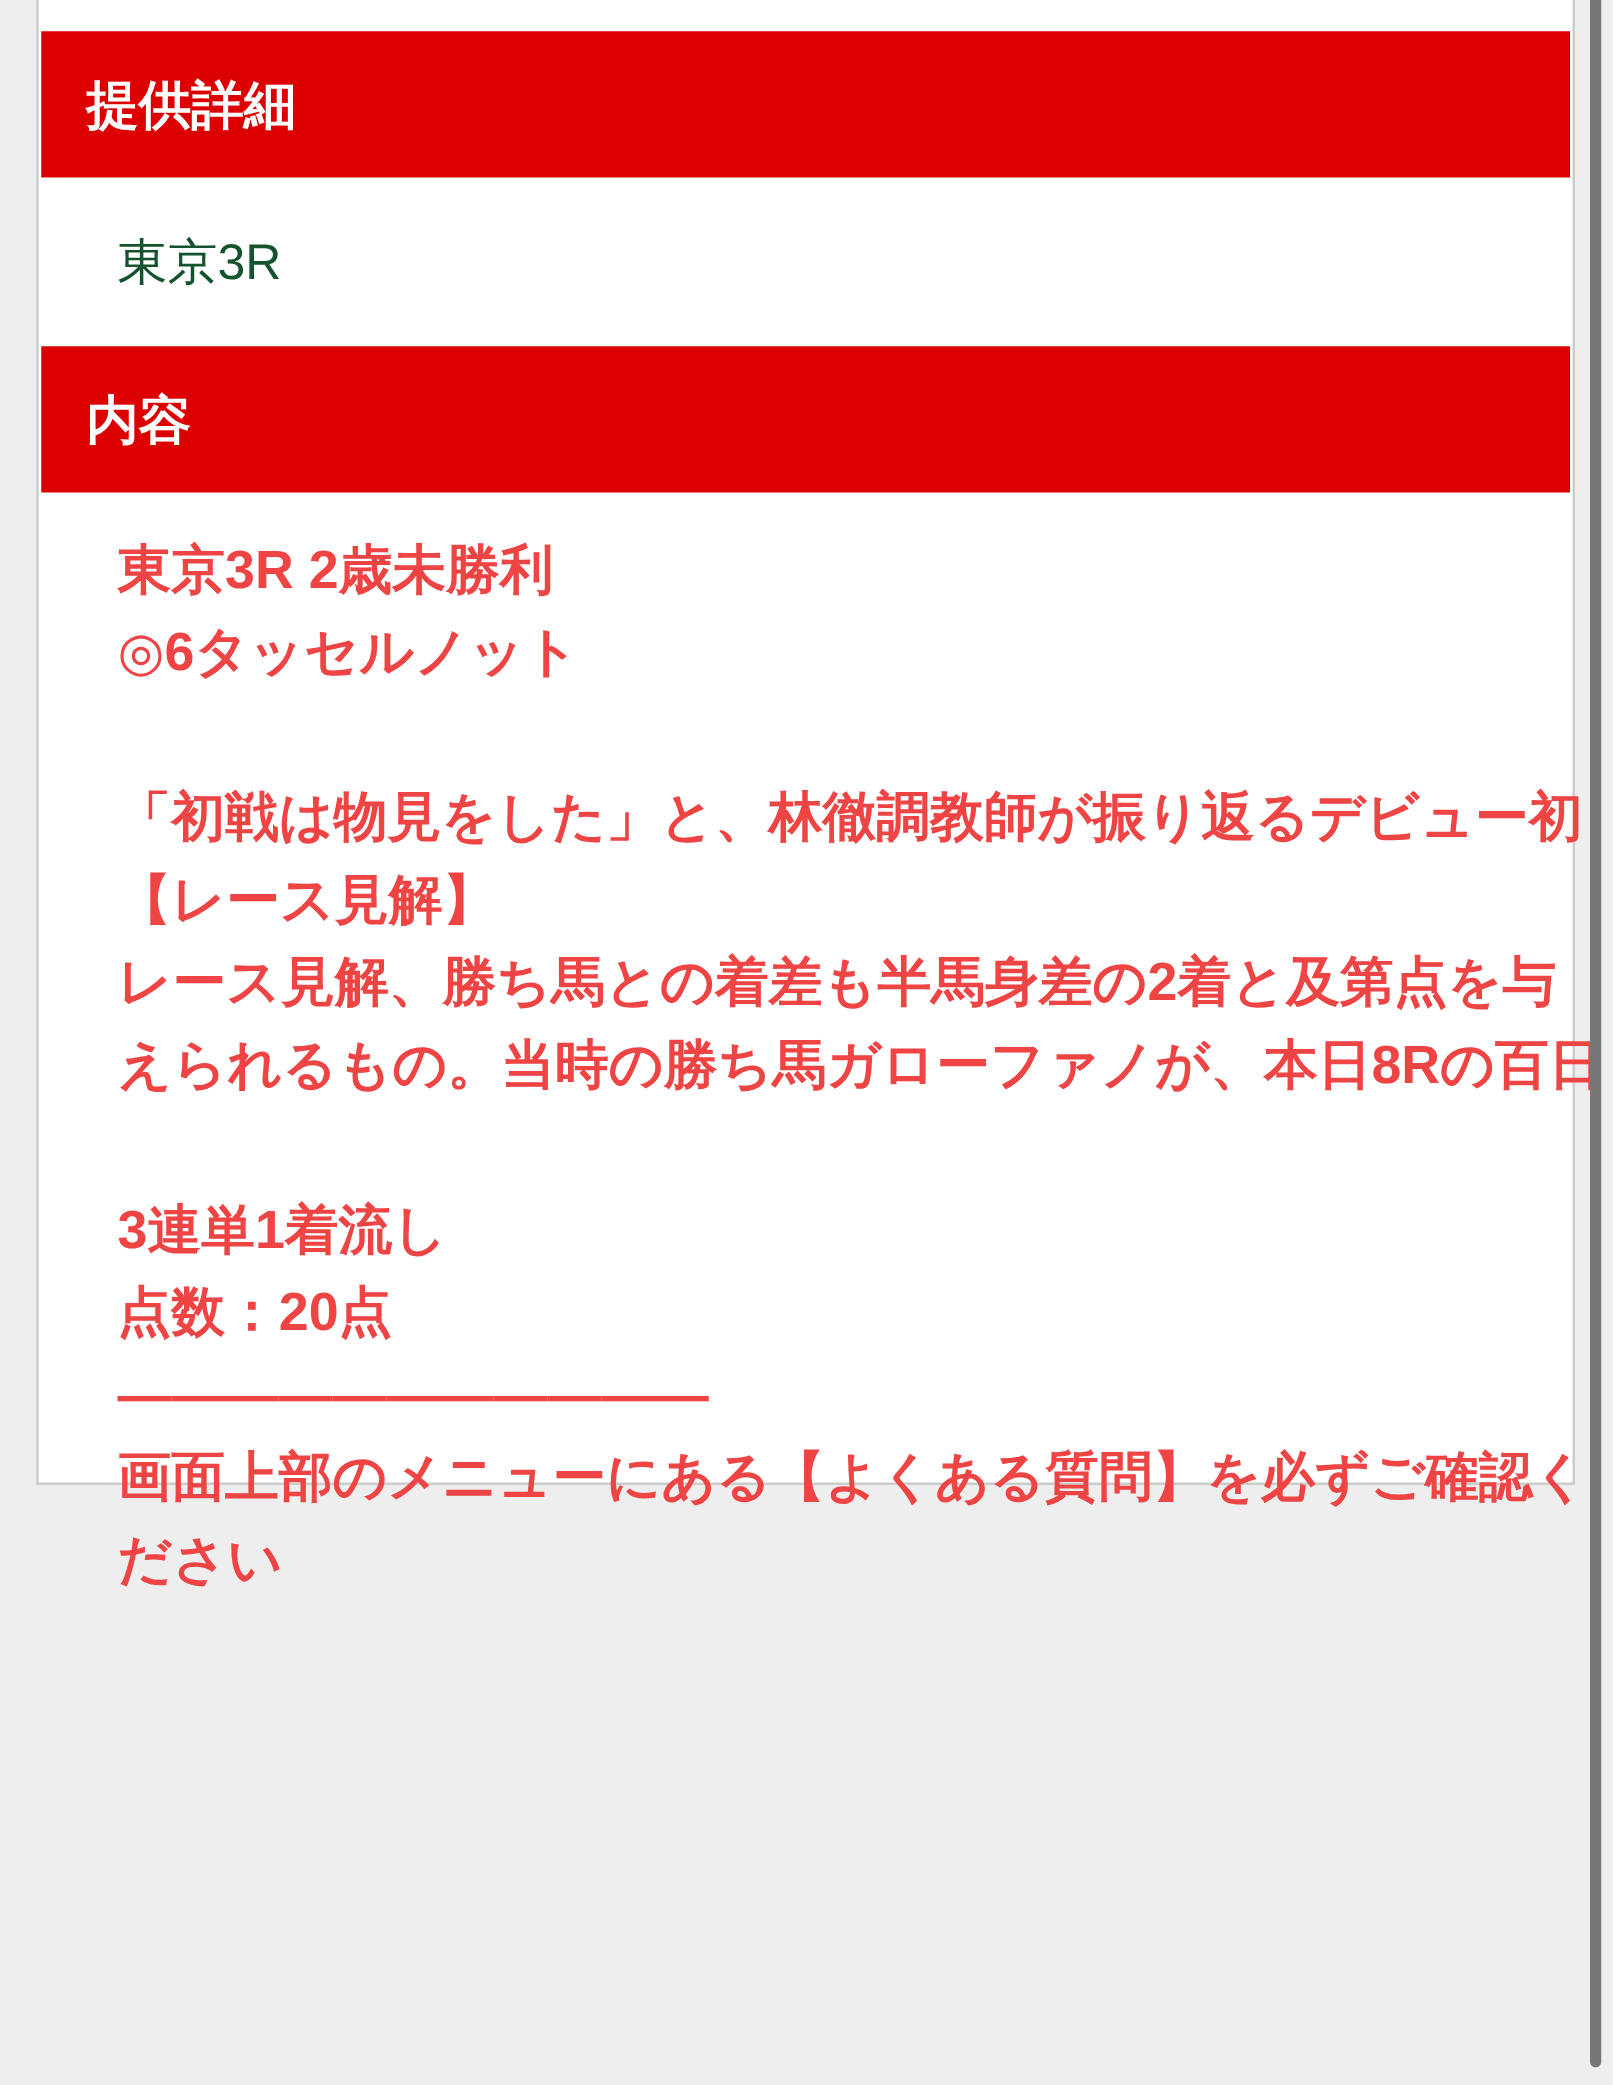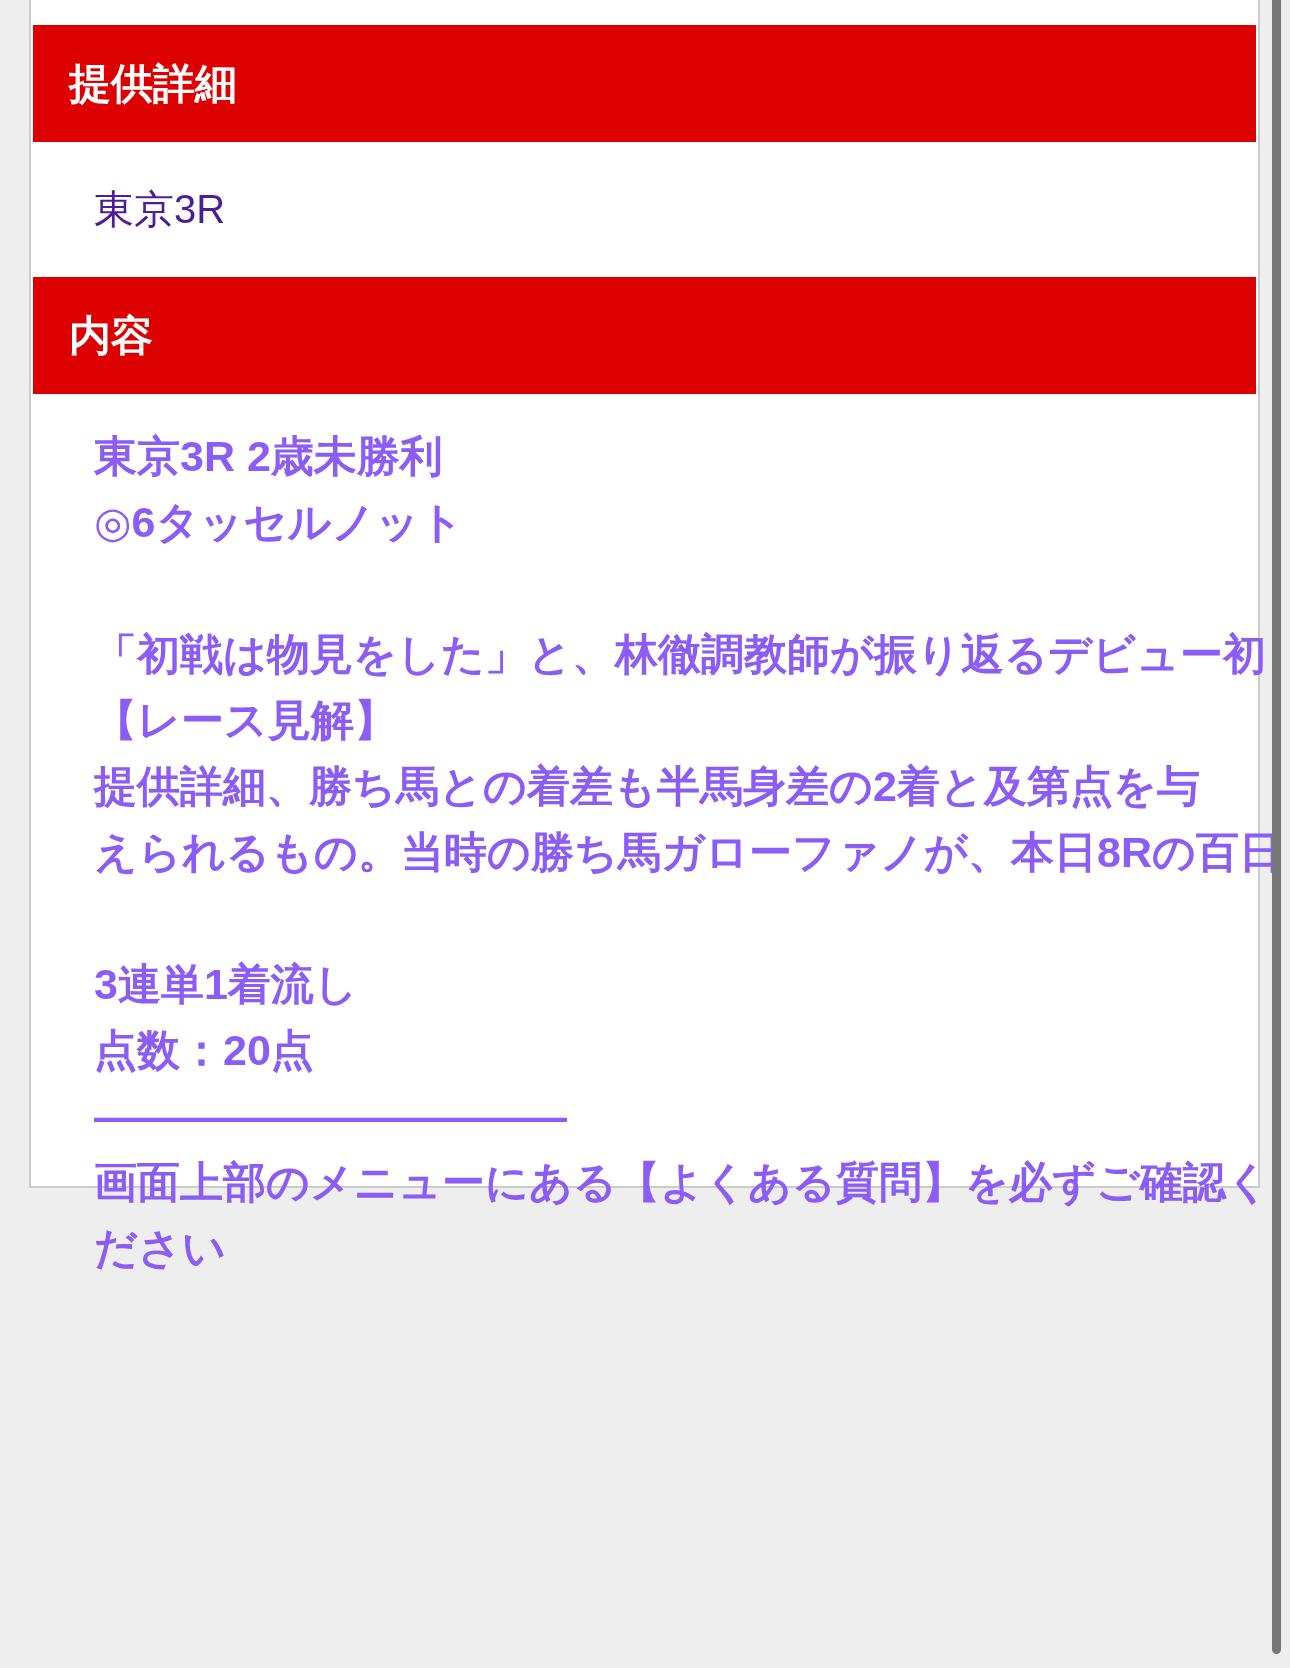--- a/index.html
+++ b/index.html
@@ -41,31 +41,31 @@
     padding-left: 36px;
     box-sizing: border-box;
   }
 
   .value-row {
     height: 135px;
     display: flex;
     align-items: center;
     padding-left: 63px;
     box-sizing: border-box;
-    color: #4c1d95;
+    color: #14532d;
     font-size: 40px;
     font-weight: normal;
   }
 
   .content-body {
     padding: 29px 20px 40px 63px;
     font-size: 43px;
     line-height: 66px;
     font-weight: bold;
-    color: #8b5cf6;
+    color: #ef4444;
   }
 
   .body-line {
     min-height: 66px;
     white-space: nowrap;
   }
 
   .scrollbar-thumb {
     position: absolute;
     right: 9px;
@@ -96,21 +96,21 @@
     <div class="section-band">
       <span>内容</span>
     </div>
 
     <div class="content-body">
         <div class="body-line">東京3R 2歳未勝利</div>
         <div class="body-line">◎6タッセルノット</div>
         <div class="body-line"></div>
         <div class="body-line">「初戦は物見をした」と、林徹調教師が振り返るデビュー初</div>
         <div class="body-line">【レース見解】</div>
-        <div class="body-line">提供詳細、勝ち馬との着差も半馬身差の2着と及第点を与</div>
+        <div class="body-line">レース見解、勝ち馬との着差も半馬身差の2着と及第点を与</div>
         <div class="body-line">えられるもの。当時の勝ち馬ガローファノが、本日8Rの百日</div>
         <div class="body-line"></div>
         <div class="body-line">3連単1着流し</div>
         <div class="body-line">点数：20点</div>
         <div class="body-line">―――――――――――</div>
         <div class="body-line">画面上部のメニューにある【よくある質問】を必ずご確認く</div>
         <div class="body-line">ださい</div>
       </div>
 
   </div>

